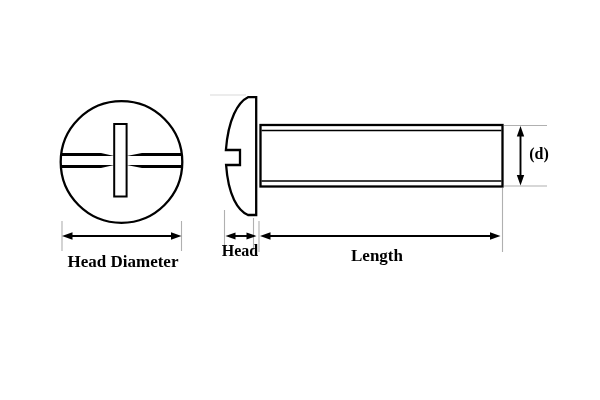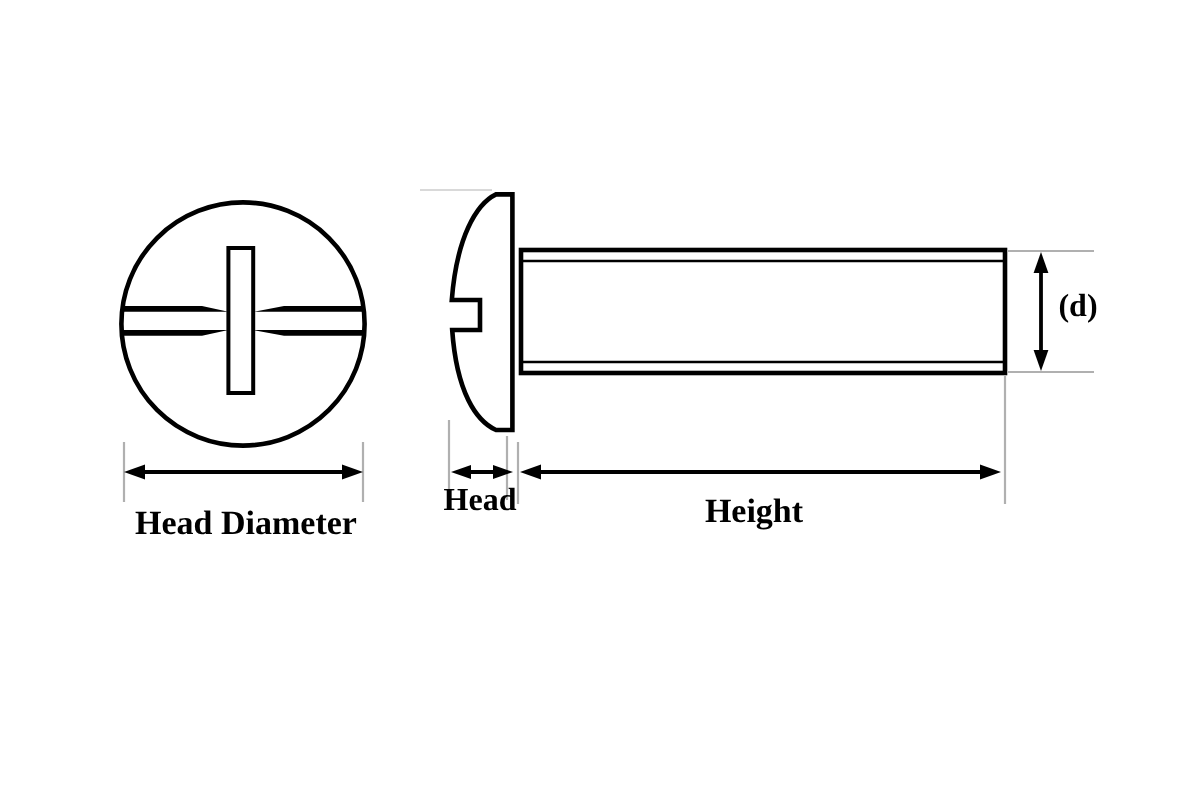--- a/index.html
+++ b/index.html
@@ -124,17 +124,17 @@
       </g>
     </g>
   </svg>
 
   <div class="dim-label lbl-head-diameter">Head Diameter</div>
 
   <div class="dim-label lbl-head-height">
     <div>Head</div>
   </div>
 
-  <div class="dim-label lbl-length">Height</div>
+  <div class="dim-label lbl-length">Length</div>
 
   <div class="dim-label lbl-d">(d)</div>
 
 </div>
 
 </body></html>

